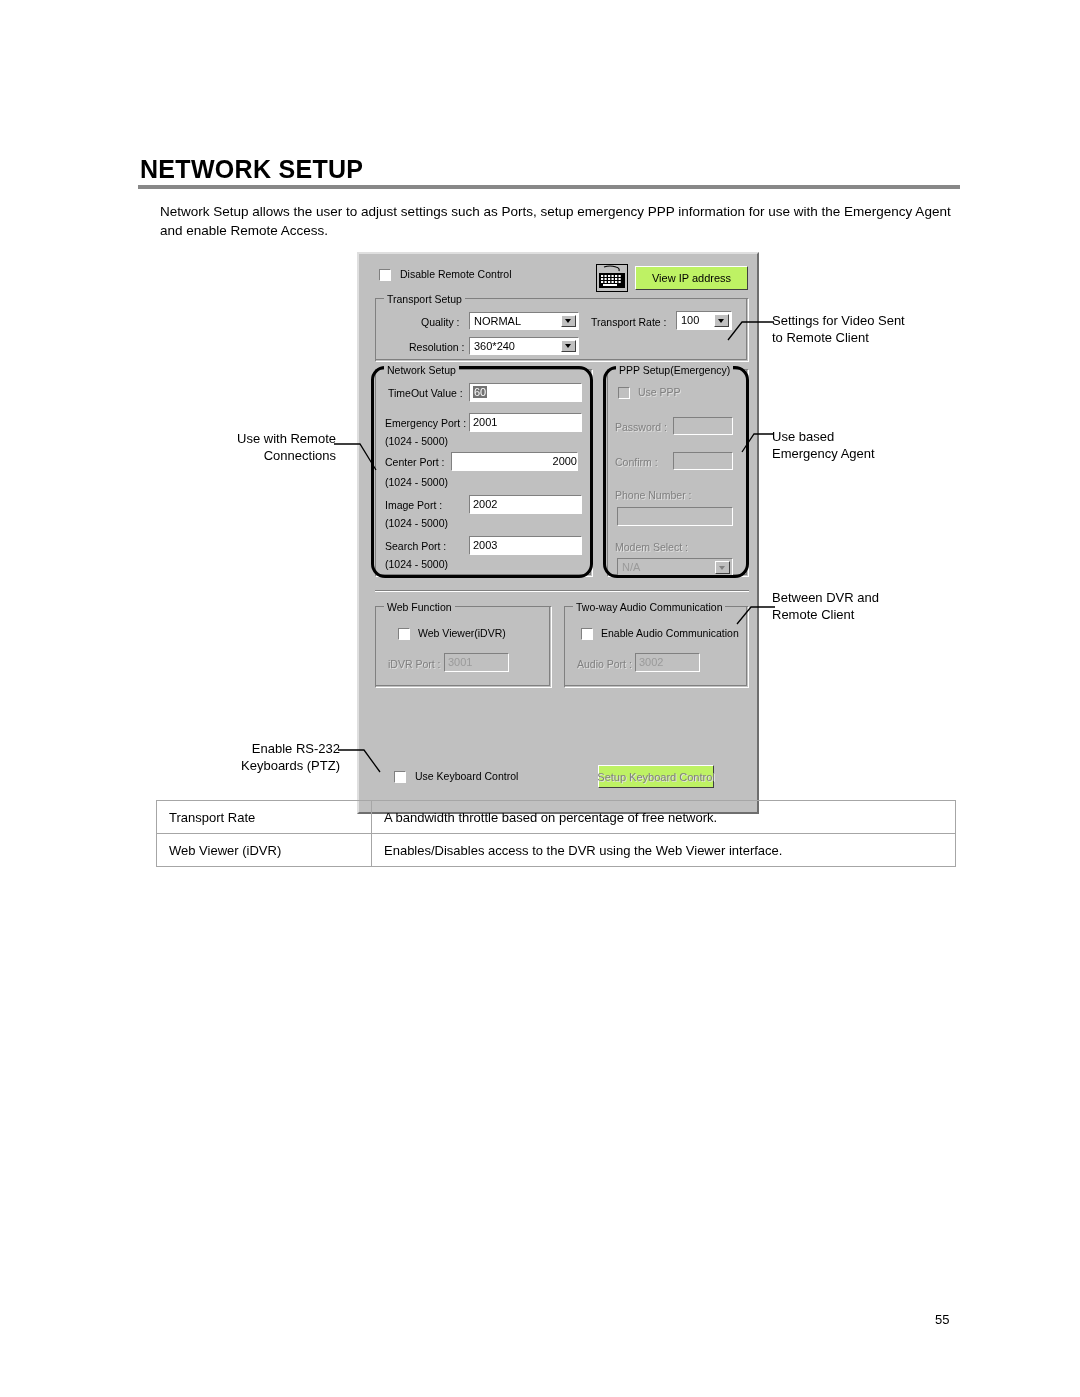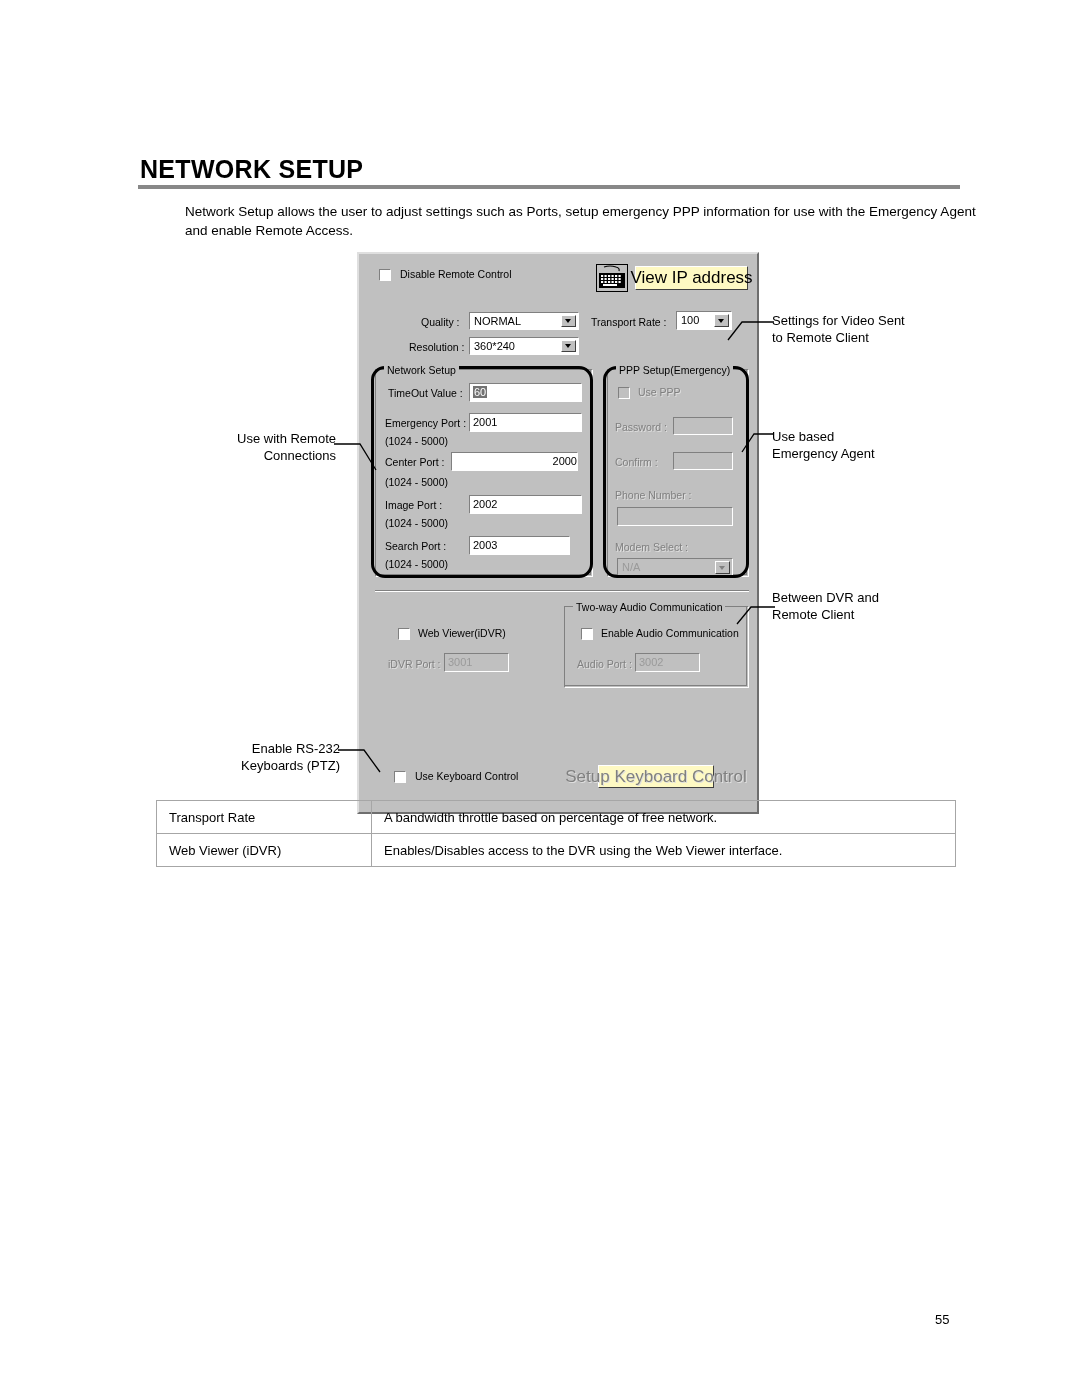--- a/index.html
+++ b/index.html
@@ -34,21 +34,20 @@
     background: #888888;
   }
 
   .intro {
     position: absolute;
     left: 160px;
     top: 202px;
     width: 796px;
     font-size: 13.5px;
     line-height: 19px;
-    margin-left: 25px;
   }
 
   
   .dialog {
     position: absolute;
     left: 357px;
     top: 252px;
     width: 402px;
     height: 562px;
     background: #c0c0c0;
@@ -169,27 +168,27 @@
     border-left: 1.5px solid #808080;
     border-right: 1.5px solid #ffffff;
     border-bottom: 1.5px solid #ffffff;
     box-sizing: border-box;
   }
   .cbox.dim { background: #c0c0c0; }
 
   
   .btn {
     position: absolute;
-    background: #fef9c3;
+    background: #bef264;
     border-top: 1.5px solid #ffffff;
     border-left: 1.5px solid #ffffff;
     border-right: 1.5px solid #404040;
     border-bottom: 1.5px solid #404040;
     box-sizing: border-box;
-    font-size: 17px;
+    font-size: 11px;
     text-align: center;
     display: flex;
     align-items: center;
     justify-content: center;
     white-space: nowrap;
   }
   .btn.dim { color: #808080; text-shadow: 1px 1px 0 #dfdfdf; }
 
   .hsep {
     position: absolute;
@@ -281,20 +280,23 @@
       <rect x="12" y="17" width="2.2" height="2"></rect>
         <rect x="15.5" y="17" width="2.2" height="2"></rect>
       <rect x="19" y="17" width="2.2" height="2"></rect>
         <rect x="22.5" y="17" width="2.2" height="2"></rect>
       <rect x="7" y="20" width="14" height="2"></rect>
     </g>
   </svg>
 
   <div class="btn" style="left:276px; top:12px; width:113px; height:24px;">View  IP address</div>
 
+  <div class="groupbox" style="left:16px; top:44px; width:374px; height:64px;">
+    <div class="gb-title">Transport Setup</div>
+  </div>
   <div class="lbl" style="left:62px; top:62px;">Quality :</div>
   <div class="combo" style="left:110px; top:58px; width:110px; height:18px;">
     <span>NORMAL</span>
     <span class="arrow">
         <i></i>
       </span>
   </div>
   <div class="lbl" style="left:232px; top:62px;">Transport Rate :</div>
   <div class="combo" style="left:317px; top:57px; width:56px; height:19px;">
     <span>100</span>
@@ -324,21 +326,21 @@
 
   <div class="lbl" style="left:26px; top:202px;">Center Port :</div>
   <div class="tfield" style="left:92px; top:198px; width:127px; height:19px;text-align:right;">2000</div>
   <div class="lbl" style="left:26px; top:222px;">(1024 - 5000)</div>
 
   <div class="lbl" style="left:26px; top:245px;">Image Port :</div>
   <div class="tfield" style="left:110px; top:241px; width:113px; height:19px;">2002</div>
   <div class="lbl" style="left:26px; top:263px;">(1024 - 5000)</div>
 
   <div class="lbl" style="left:26px; top:286px;">Search Port :</div>
-  <div class="tfield" style="left:110px; top:282px; width:101px; height:19px;">2003</div>
+  <div class="tfield" style="left:110px; top:282px; width:113px; height:19px;">2003</div>
   <div class="lbl" style="left:26px; top:304px;">(1024 - 5000)</div>
 
   <div class="groupbox" style="left:248px; top:115px; width:142px; height:208px;">
     <div class="gb-title">PPP Setup(Emergency)</div>
   </div>
   <div class="cbox dim" style="left:259px; top:133px;"></div>
   <div class="lbl dim" style="left:279px; top:132px;">Use PPP</div>
 
   <div class="lbl dim" style="left:256px; top:167px;">Password :</div>
   <div class="tfield dim" style="left:314px; top:163px; width:60px; height:18px;"></div>
@@ -353,20 +355,23 @@
   <div class="combo dim" style="left:258px; top:304px; width:116px; height:19px;">
     <span>N/A</span>
     <span class="arrow">
         <i></i>
       </span>
   </div>
 
   <div class="hsep" style="left:16px; top:336px; width:374px;"></div>
   <div class="hsep lite" style="left:16px; top:337px; width:374px;"></div>
 
+  <div class="groupbox" style="left:16px; top:352px; width:177px; height:82px;">
+    <div class="gb-title">Web Function</div>
+  </div>
   <div class="cbox" style="left:39px; top:374px;"></div>
   <div class="lbl" style="left:59px; top:373px;">Web Viewer(iDVR)</div>
   <div class="lbl dim" style="left:29px; top:404px;">iDVR Port :</div>
   <div class="tfield dim" style="left:85px; top:399px; width:65px; height:19px;">3001</div>
 
   <div class="groupbox" style="left:205px; top:352px; width:185px; height:82px;">
     <div class="gb-title">Two-way Audio Communication</div>
   </div>
   <div class="cbox" style="left:222px; top:374px;"></div>
   <div class="lbl" style="left:242px; top:373px;">Enable Audio Communication</div>

